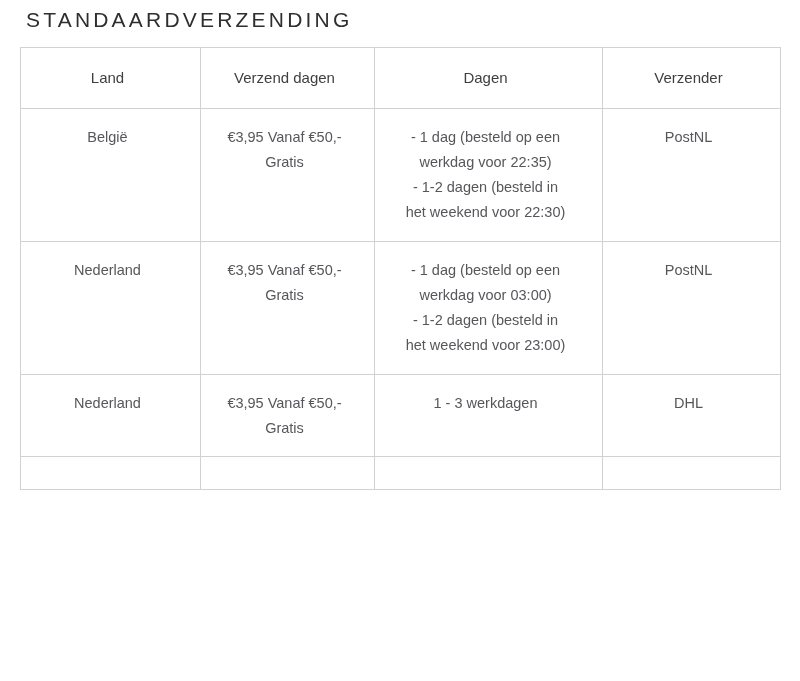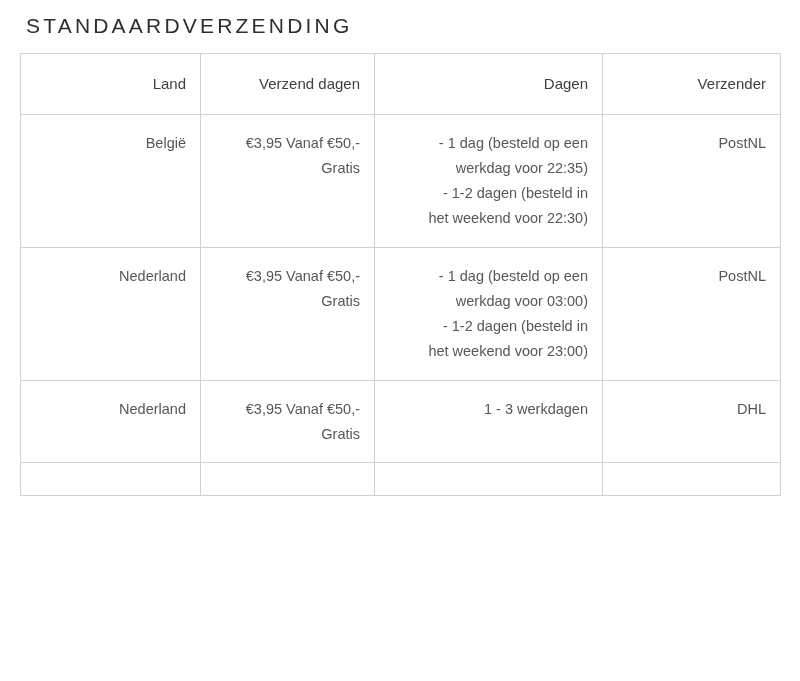--- a/index.html
+++ b/index.html
@@ -18,34 +18,34 @@
     width: 800px;
     height: 681px;
     box-sizing: border-box;
     padding: 0 20px;
   }
   .page-title {
     font-size: 21px;
     letter-spacing: 3.2px;
     color: #2e2e2e;
     font-weight: 400;
-    margin: 12px 0 14px 6px;
+    margin: 6px 0 14px 6px;
     line-height: 1.3;
   }
   table.shipping-table {
     border-collapse: collapse;
     width: 760px;
     table-layout: fixed;
     border: 1px solid #c9c9c9;
   }
   table.shipping-table th,
   table.shipping-table td {
     border: 1px solid #d2d2d2;
     vertical-align: top;
-    text-align: right;
+    text-align: center;
     padding: 16px 14px 16px 8px;
     font-weight: 400;
     font-size: 14.5px;
     line-height: 1.72;
     color: #57565a;
   }
   table.shipping-table th {
     color: #3f3f43;
     font-size: 15px;
     padding-top: 17px;

